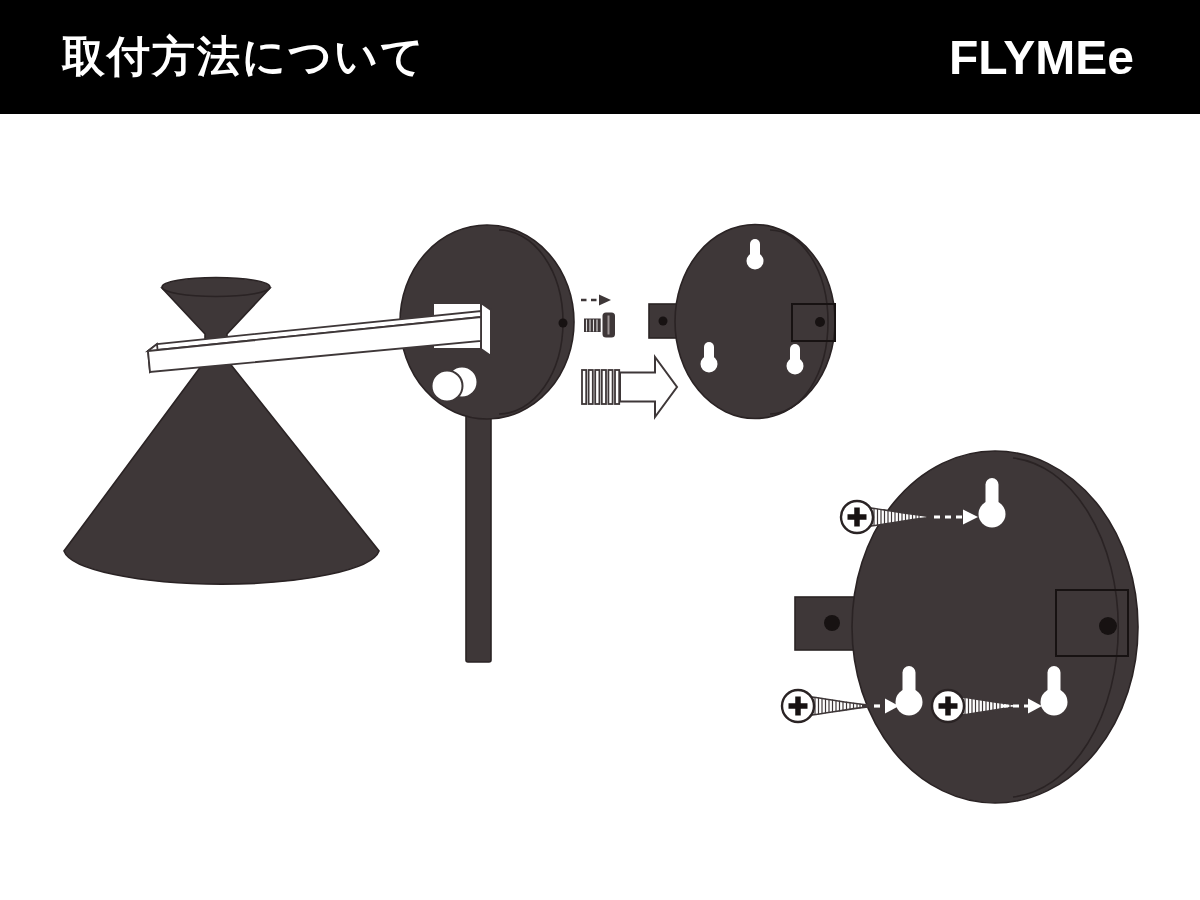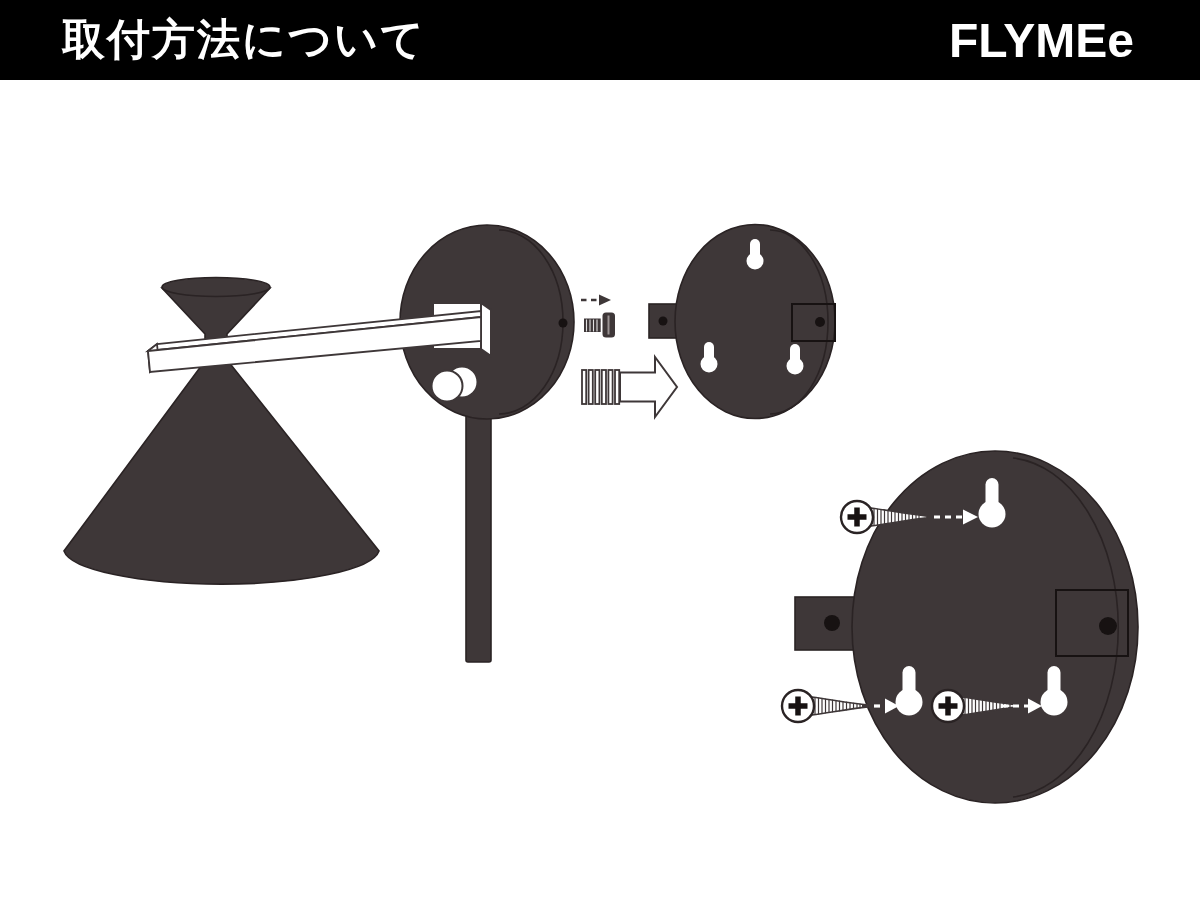--- a/index.html
+++ b/index.html
@@ -2,21 +2,21 @@
 <html style="--headerBg: #000000; --headerFg: #ffffff; --paper: #ffffff; --ink: #3e3738; --outline: #2a2324; --hole: #171212;"><head>
 <meta charset="utf-8">
 <style>
   :root{
     --headerBg:#000000; --headerFg:#ffffff; --paper:#ffffff;
     --ink:#3e3738; --outline:#2a2324; --hole:#171212;
   }
   html,body{margin:0;padding:0;background:#888;}
   .page{width:1200px;height:900px;background:var(--paper);position:relative;overflow:hidden;
         font-family:"Liberation Sans","DejaVu Sans",sans-serif;}
-  .header{position:absolute;top:0;left:0;width:1200px;height:80px;background:var(--headerBg);
+  .header{position:absolute;top:0;left:0;width:1200px;height:114px;background:var(--headerBg);
           display:flex;align-items:center;justify-content:space-between;box-sizing:border-box;
           padding:0 66px 0 62px;}
   .title{color:var(--headerFg);font-size:43px;font-weight:700;letter-spacing:2px;
          font-family:"Liberation Sans","DejaVu Sans",sans-serif;}
   .logo{color:var(--headerFg);font-size:48px;font-weight:700;letter-spacing:0px;margin-left:32px;}
   .diagram{position:absolute;top:114px;left:0;}
 
   
   .ink{fill:var(--ink);stroke:var(--outline);stroke-width:1.6;}
   .inkf{fill:var(--ink);stroke:none;}

